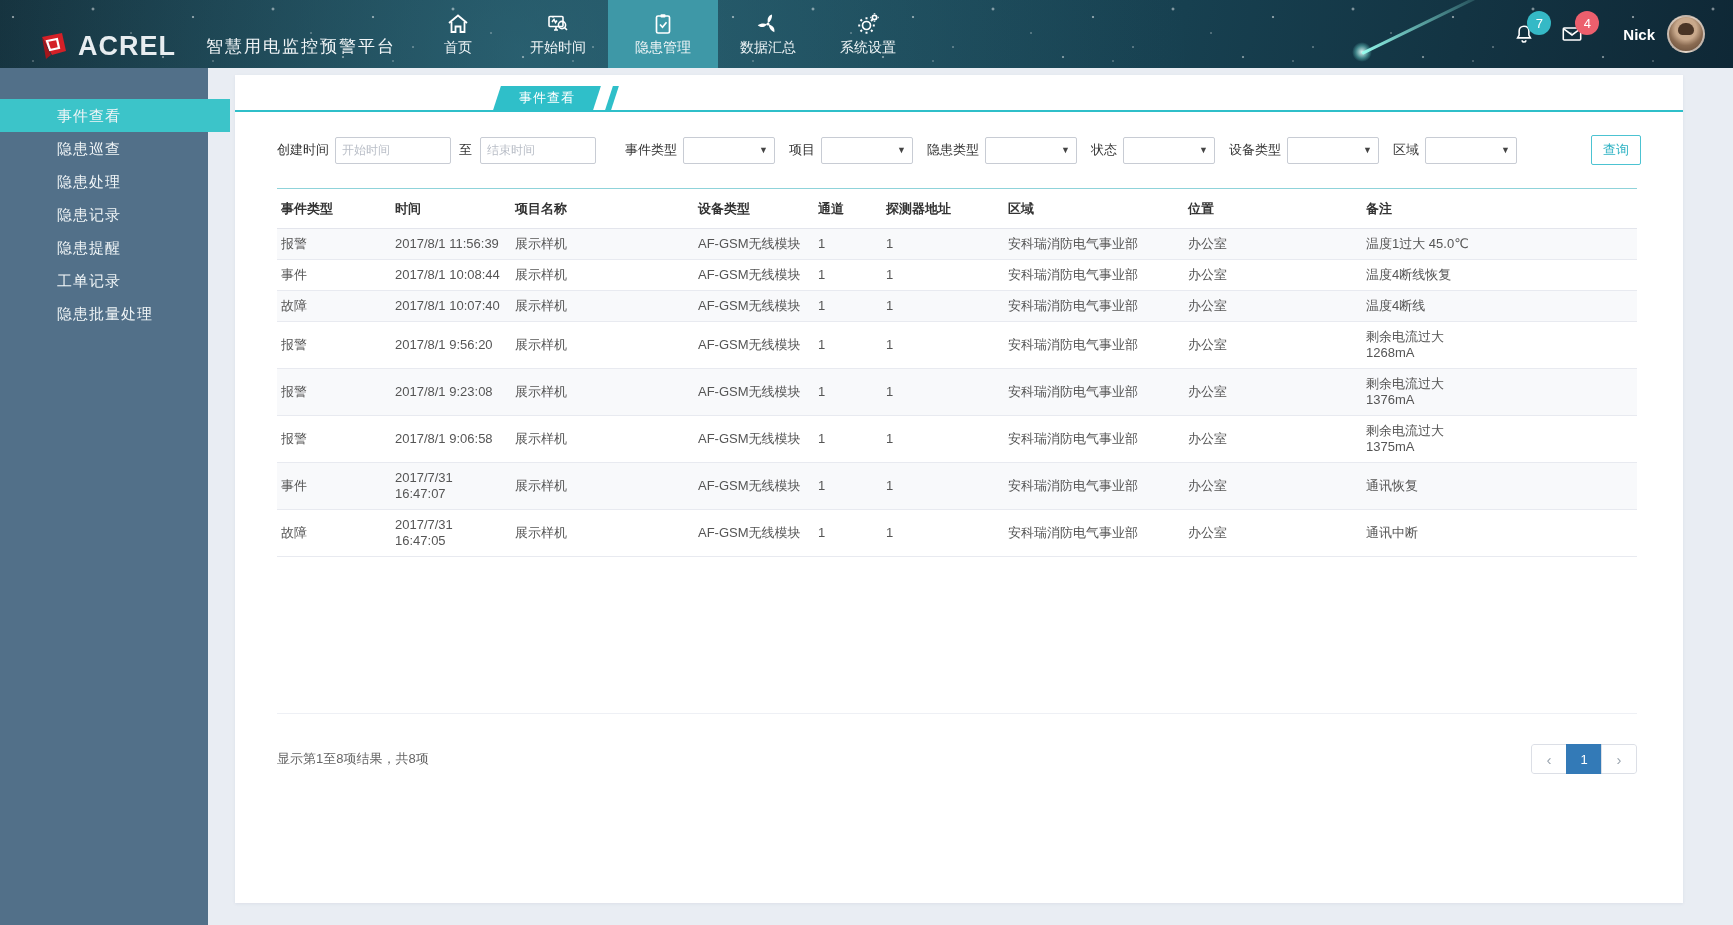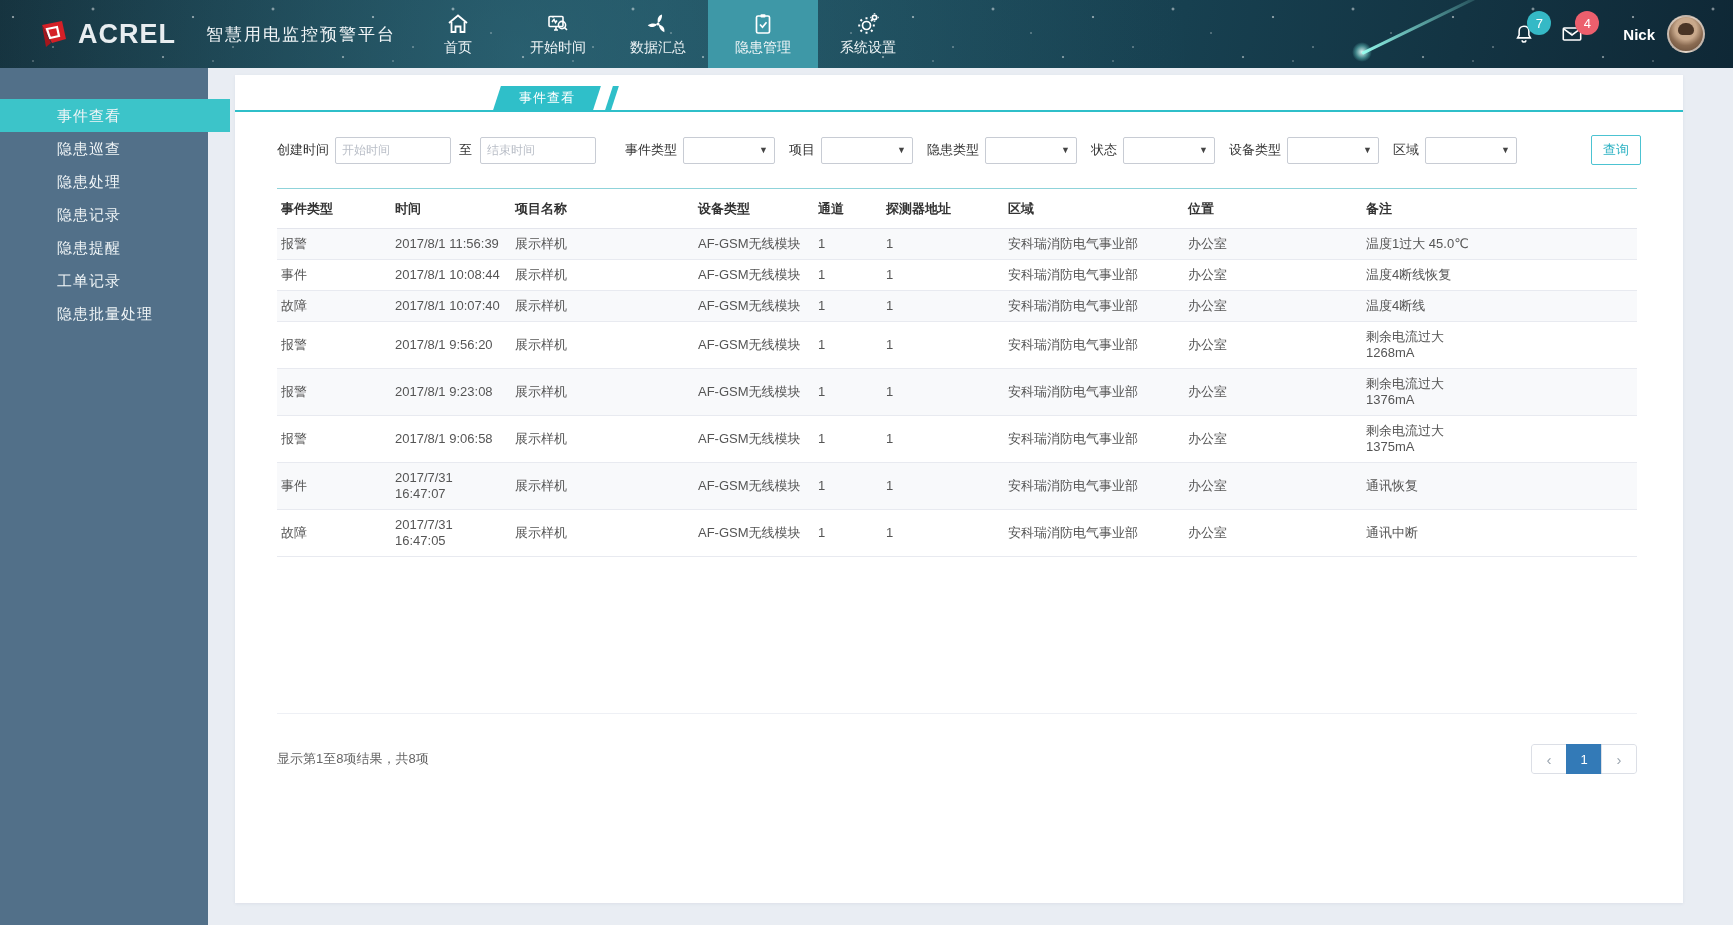--- a/index.html
+++ b/index.html
@@ -23,21 +23,21 @@
       radial-gradient(circle at 30% 80%, rgba(60,130,150,.45), transparent 55%),
       linear-gradient(100deg,#122b36 0%,#1b4755 38%,#174050 68%,#0f2836 100%);
     background-size:180px 70px,180px 70px,180px 70px,180px 70px,180px 70px,180px 70px,100% 100%,100% 100%;
     z-index:5;
   }
   .comet{ position:absolute; left:1362px; top:52px; width:150px; height:3px;
     transform-origin:left center; transform:rotate(-26deg); border-radius:2px;
     background:linear-gradient(to right, rgba(150,255,240,.95), rgba(150,255,240,0)); }
   .comet-glow{ position:absolute; left:1352px; top:42px; width:20px; height:20px; border-radius:50%;
     background:radial-gradient(circle, rgba(230,255,252,.95), rgba(120,235,225,.4) 45%, transparent 70%); }
-  .brand{ position:absolute; left:38px; top:0; height:68px; display:flex; align-items:center; }
+  .brand{ position:absolute; left:38px; top:12px; height:68px; display:flex; align-items:center; }
   .brand .mark{ width:32px; height:30px; margin-right:8px; }
   .brand .logo-text{ color:#e8edf0; font-size:27px; font-weight:bold; letter-spacing:1px; }
   .brand .app-title{ color:#f2f6f8; font-size:17px; margin-left:30px; letter-spacing:2px; }
   .nav{ position:absolute; left:408px; top:0; height:52px; display:flex; }
   .nav-item{ width:100px; height:68px; display:flex; flex-direction:column; align-items:center;
     justify-content:center; color:#eef4f6; cursor:pointer; }
   .nav-item .nico{ width:24px; height:24px; }
   .nav-item .nlabel{ font-size:14px; margin-top:3px; }
   .nav-item.active{ width:110px; background:#3e98a7; }
   .header-right{ position:absolute; right:28px; top:0; height:68px; display:flex; align-items:center; }
@@ -132,38 +132,38 @@
     <div class="nav-item">
       <svg class="nico" viewBox="0 0 24 24" fill="none" stroke="#fff" stroke-width="1.6">
         <rect x="3" y="4.5" width="14" height="10" rx="1"></rect>
           <path d="M8 18 H12 M10 14.5 V18"></path>
         <path d="M6 10 l2-2.5 1.5 3 1.5-2"></path>
           <circle cx="16" cy="13" r="3.6"></circle>
           <path d="M18.6 15.6 L21 18"></path>
       </svg>
       <span class="nlabel">开始时间</span>
     </div>
+    <div class="nav-item active">
+      <svg class="nico" viewBox="0 0 24 24" fill="none" stroke="#fff" stroke-width="1.7">
+        <rect x="5.5" y="4" width="13" height="17" rx="1.5"></rect>
+          <rect x="9.5" y="2.2" width="5" height="3.4" rx="0.8" fill="#fff" stroke="none"></rect>
+        <path d="M9 12.5 l2.5 2.8 4-5"></path>
+      </svg>
+      <span class="nlabel">隐患管理</span>
+    </div>
     <div class="nav-item">
       <svg class="nico" viewBox="0 0 24 24" fill="#fff">
         <g>
           <path d="M12 11 C10.8 6.5 12.5 3.5 16 2.5 C16.3 5.8 15 9.3 12 11 Z"></path>
           <path d="M12 11 C10.8 6.5 12.5 3.5 16 2.5 C16.3 5.8 15 9.3 12 11 Z" transform="rotate(120 12 12)"></path>
           <path d="M12 11 C10.8 6.5 12.5 3.5 16 2.5 C16.3 5.8 15 9.3 12 11 Z" transform="rotate(240 12 12)"></path>
           <circle cx="12" cy="12" r="1.6"></circle>
         </g>
       </svg>
       <span class="nlabel">数据汇总</span>
-    </div>
-    <div class="nav-item active">
-      <svg class="nico" viewBox="0 0 24 24" fill="none" stroke="#fff" stroke-width="1.7">
-        <rect x="5.5" y="4" width="13" height="17" rx="1.5"></rect>
-          <rect x="9.5" y="2.2" width="5" height="3.4" rx="0.8" fill="#fff" stroke="none"></rect>
-        <path d="M9 12.5 l2.5 2.8 4-5"></path>
-      </svg>
-      <span class="nlabel">隐患管理</span>
     </div>
     <div class="nav-item">
       <svg class="nico" viewBox="0 0 24 24" fill="none" stroke="#fff" stroke-width="1.7">
         <circle cx="10.5" cy="13.5" r="4"></circle>
         <g stroke-width="2">
             <path d="M10.5 7.2 v-2 M10.5 19.8 v2 M4.2 13.5 h-2 M16.8 13.5 h2 M6 9 l-1.5-1.5 M15 18 l1.5 1.5 M6 18 l-1.5 1.5 M15 9 l1.5-1.5"></path>
           </g>
         <circle cx="18.5" cy="5.5" r="2.2"></circle>
         <g stroke-width="1.6">
             <path d="M18.5 2.2 v-1 M18.5 8.8 v1 M15.2 5.5 h-1 M21.8 5.5 h1"></path>

